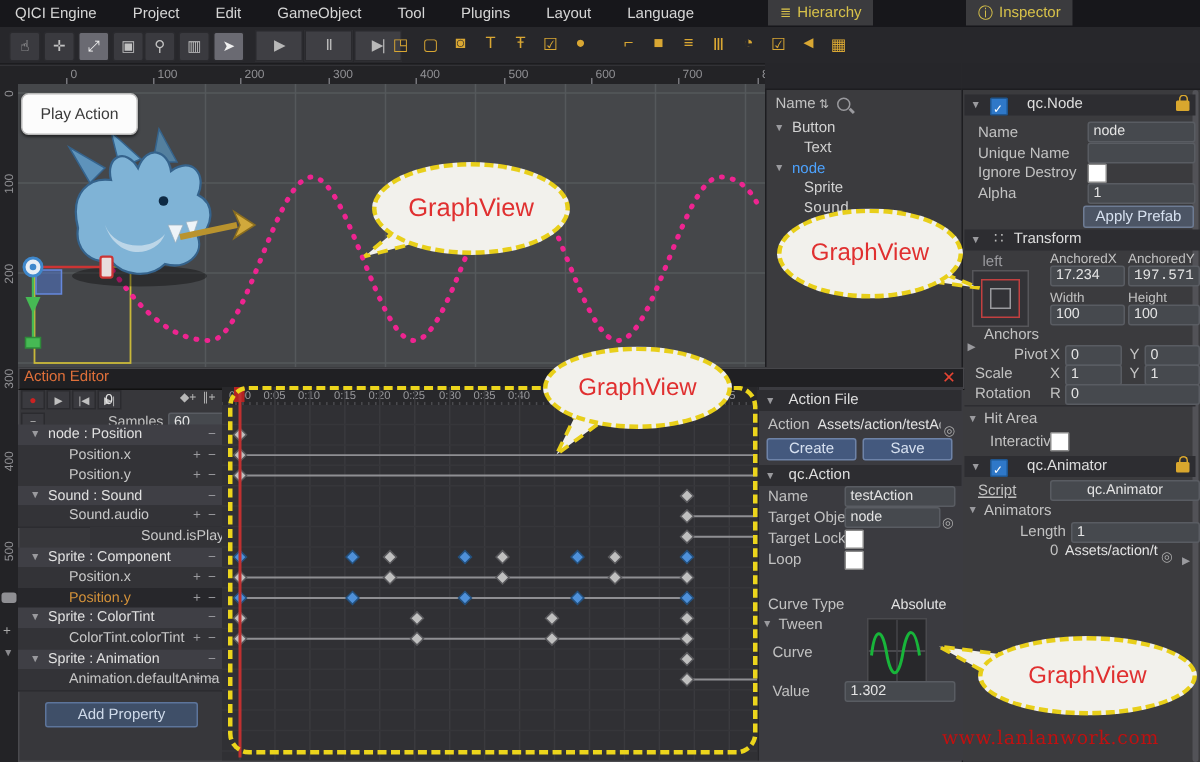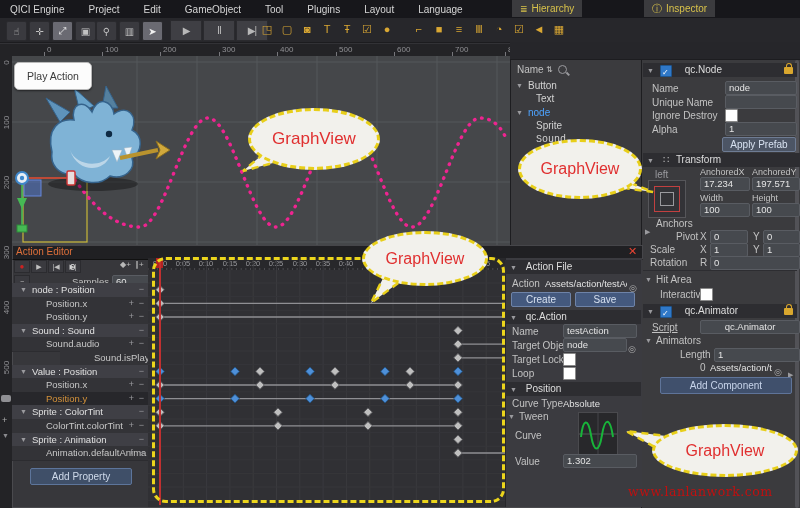--- a/index.html
+++ b/index.html
@@ -274,21 +274,21 @@
     <span style="margin-left:4px;">Transform</span>
   </div>
   <div class="lbl" style="left:655px;top:169px;color:#9a9a9e;">left</div>
   <div class="abs" style="left:648px;top:180px;width:36px;height:36px;background:#333337;border:1px solid #56565a;">
     <div style="position:absolute;left:5px;top:5px;width:24px;height:24px;border:1px solid #c24040;"></div>
     <div style="position:absolute;left:11px;top:11px;width:12px;height:12px;border:1px solid #9a9a9e;"></div>
   </div>
   <div class="lbl" style="left:700px;top:166px;font-size:9px;">AnchoredX</div>
   <div class="lbl" style="left:752px;top:166px;font-size:9px;">AnchoredY</div>
   <div class="inp" style="left:700px;top:177px;width:42px;">17.234</div>
-  <div class="inp" style="left:752px;top:177px;width:40px;">197.571</div>
+  <div class="inp" style="left:752px;top:177px;width:40px;font-family:Liberation Mono, monospace;">197.571</div>
   <div class="lbl" style="left:700px;top:192px;font-size:9px;">Width</div>
   <div class="lbl" style="left:752px;top:192px;font-size:9px;">Height</div>
   <div class="inp" style="left:700px;top:203px;width:42px;">100</div>
   <div class="inp" style="left:752px;top:203px;width:40px;">100</div>
   <span class="arr-r" style="position:absolute;left:645px;top:220px;"></span>
   <div class="lbl" style="left:656px;top:218px;">Anchors</div>
   <div class="lbl" style="left:650px;top:231px;padding-left:26px;">Pivot</div>
   <div class="lbl" style="left:700px;top:231px;">X</div>
   <div class="inp" style="left:710px;top:230px;width:30px;">0</div>
   <div class="lbl" style="left:753px;top:231px;">Y</div>
@@ -317,21 +317,20 @@
   <div class="lbl" style="left:652px;top:322px;text-decoration:underline;">Script</div>
   <div class="inp" style="left:700px;top:320px;width:92px;text-align:center;">qc.Animator</div>
   <span class="arr" style="position:absolute;left:645px;top:337px;"></span>
   <div class="lbl" style="left:656px;top:335px;">Animators</div>
   <div class="lbl" style="left:680px;top:349px;">Length</div>
   <div class="inp" style="left:714px;top:348px;width:78px;">1</div>
   <div class="lbl" style="left:700px;top:362px;">0</div>
   <div class="val" style="left:710px;top:362px;width:62px;overflow:hidden;">Assets/action/tes</div>
   <span class="tgt" style="position:absolute;left:774px;top:361px;"></span>
   <span class="arr-r" style="position:absolute;left:788px;top:363px;"></span>
-  <div class="btn-blue" style="left:660px;top:377px;width:130px;height:15px;background:#40506c;border-color:#5f7499;color:#c7d4ea;">Add Component</div>
 
   <div class="abs" style="left:12px;top:245px;width:629px;height:263px;background:#37373b;border:1px solid #4a4a4e;box-sizing:border-box;"></div>
   <div id="ae-title"></div>
   <div class="abs" style="left:16px;top:246px;font-size:10px;color:#e0703a;">Action Editor</div>
   <div class="abs" style="left:628px;top:245px;font-size:11px;color:#e84433;font-weight:bold;">✕</div>
 
   <div class="abs" style="left:14px;top:260px;display:flex;">
     <span class="ae-ctl" style="color:#cc2222;font-size:8px;">●</span>
     <span class="ae-ctl">▶</span>
     <span class="ae-ctl">|◀</span>
@@ -370,21 +369,21 @@
         <span class="pm" style="right: 14px;">+</span>
         <span class="pm" style="right: 4px;">−</span>
       </div>
       <div class="ae-row" style="top: 61px; margin-left: 48px;">
         <span class="t" style="left: 34px;">Sound.isPlaying</span>
         <span class="pm" style="right: 14px;">+</span>
         <span class="pm" style="right: 4px;">−</span>
       </div>
       <div class="ae-row grp" style="top: 74.6px;">
         <span class="arr" style="position: absolute; left: 8px; top: 3px;"></span>
-        <span class="t" style="left: 20px;">Value : Position</span>
+        <span class="t" style="left: 20px;">Sprite : Component</span>
         <span class="pm" style="right: 4px;">−</span>
       </div>
       <div class="ae-row" style="top: 88.2px;">
         <span class="t" style="left: 34px;">Position.x</span>
         <span class="pm" style="right: 14px;">+</span>
         <span class="pm" style="right: 4px;">−</span>
       </div>
       <div class="ae-row sel" style="top: 101.8px;">
         <span class="t" style="left: 34px;">Position.y</span>
         <span class="pm" style="right: 14px;">+</span>
@@ -600,26 +599,22 @@
   <div class="lbl" style="left:512px;top:326px;">Name</div>
   <div class="inp" style="left:563px;top:324px;width:66px;">testAction</div>
   <div class="lbl" style="left:512px;top:340px;">Target Object</div>
   <div class="inp" style="left:563px;top:338px;width:56px;">node</div>
   <span class="tgt" style="position:absolute;left:628px;top:338px;"></span>
   <div class="lbl" style="left:512px;top:354px;">Target Locked</div>
   <div class="cb" style="left:563px;top:353px;"></div>
   <div class="lbl" style="left:512px;top:368px;">Loop</div>
   <div class="cb" style="left:563px;top:367px;"></div>
 
-  <div class="hdr" style="left:505px;top:382px;width:136px;">
-    <span class="arr" style="margin-left:5px;"></span>
-    <span style="margin-left:6px;">Position</span>
-  </div>
   <div class="lbl" style="left:512px;top:398px;">Curve Type</div>
-  <div class="val" style="left:563px;top:398px;">Absol­ute</div>
+  <div class="val" style="left:594px;top:398px;">Absol­ute</div>
   <span class="arr" style="position:absolute;left:508px;top:413px;"></span>
   <div class="lbl" style="left:519px;top:411px;">Tween</div>
   <div class="lbl" style="left:515px;top:430px;">Curve</div>
   <div class="abs" style="left:578px;top:412px;width:38px;height:42px;background:#28282b;border:1px solid #4a4a4e;">
     <svg width="38" height="42" viewBox="0 0 38 42">
       <line x1="0" y1="21" x2="38" y2="21" stroke="#55555a" stroke-width="1"></line>
       <line x1="19" y1="0" x2="19" y2="42" stroke="#45454a" stroke-width="1"></line>
       <path d="M2,24 C4,6 9,4 12,22 C15,40 20,40 23,22 C26,4 31,4 34,24" fill="none" stroke="#18b53a" stroke-width="2"></path>
     </svg>
   </div>

